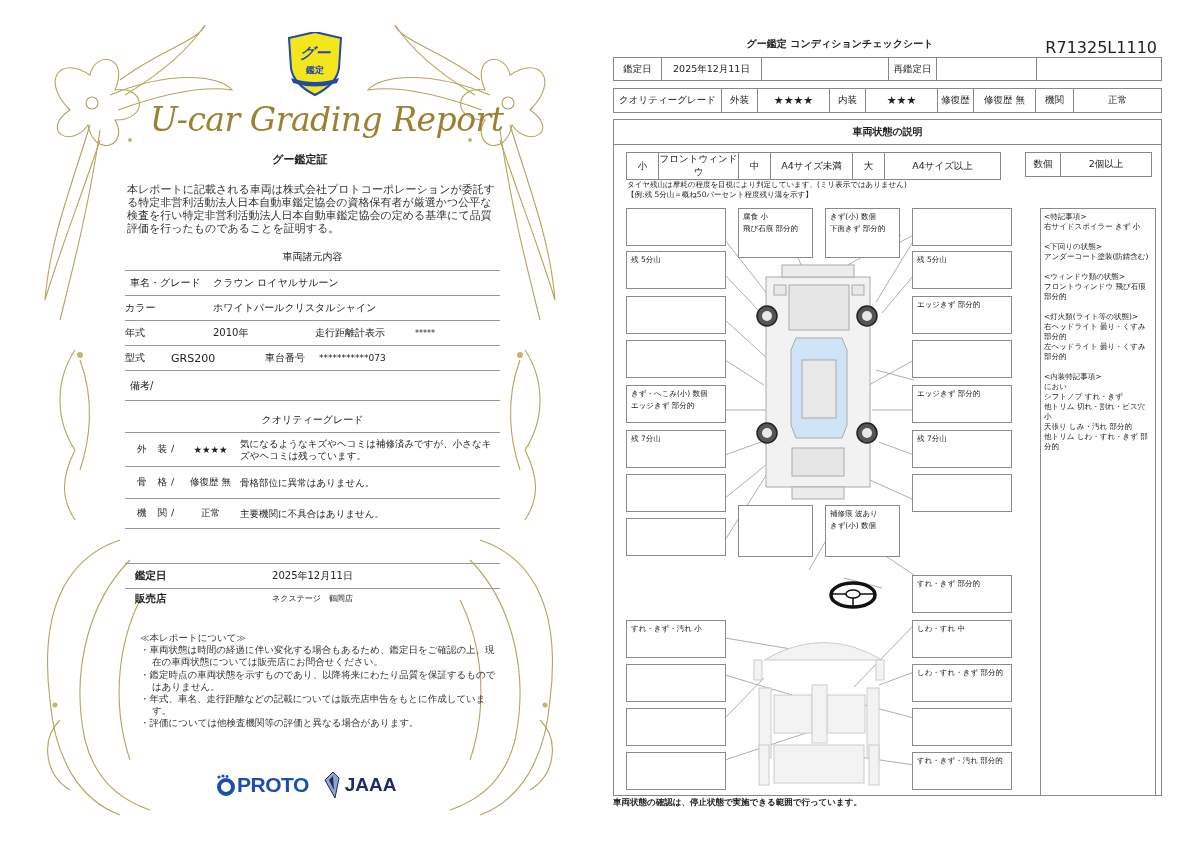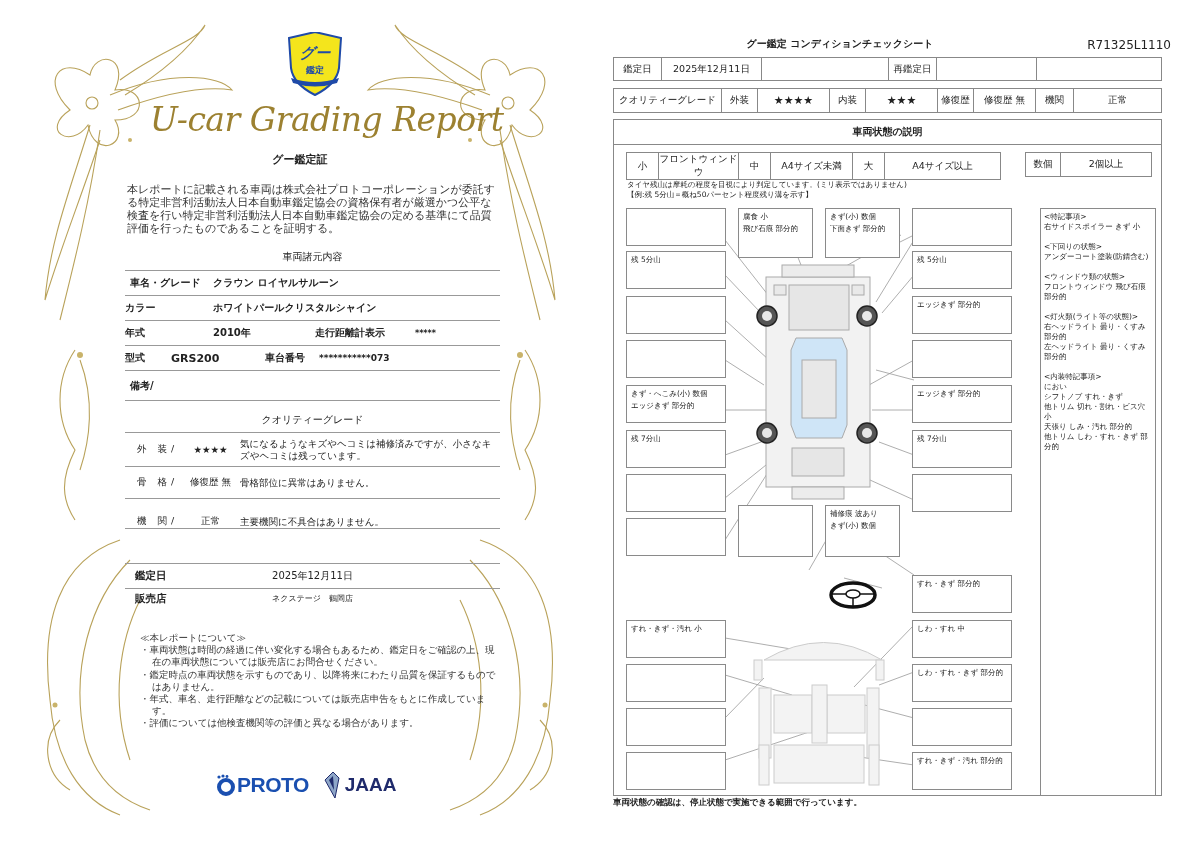--- a/index.html
+++ b/index.html
@@ -11,28 +11,28 @@
   .ornament { position: absolute; left: 0; top: 0; width: 600px; height: 848px; pointer-events: none; }
   .badge { position: absolute; left: 285px; top: 32px; width: 60px; height: 64px; }
   .script-title { position: absolute; left: 150px; top: 100px; width: 330px; text-align: center;
     font-family: "DejaVu Serif", serif; font-style: italic; font-size: 33px; color: #9c8131;
     letter-spacing: -0.5px; white-space: nowrap; }
   .cert-sub { position: absolute; left: 0; width: 600px; top: 152px; text-align: center; font-size: 11px; font-weight: bold; color: #222; }
   .cert-intro { position: absolute; left: 127px; top: 183px; width: 375px; font-family: "DejaVu Serif", serif; font-size: 11px; line-height: 13px; color: #333; }
   .sec-title { position: absolute; left: 125px; width: 375px; text-align: center; font-size: 10px; color: #222; }
 
   .spec { position: absolute; left: 125px; width: 375px; }
-  .spec-row { border-top: 1.5px solid #999; height: 25px; display: flex; align-items: center; font-size: 10px; color: #222; font-weight: bold; }
+  .spec-row { border-top: 1.5px solid #999; height: 25px; display: flex; align-items: center; font-size: 10px; color: #222; }
   .spec-row.last { border-bottom: 1.5px solid #999; }
   .spec-row .lbl { padding-left: 5px; }
   .cell { white-space: nowrap; }
 
   .grade-tbl { position: absolute; left: 125px; top: 432px; width: 375px; }
   .grade-row { border-top: 1.5px solid #999; display: flex; align-items: center; font-size: 9.5px; color: #222; }
-  .grade-row.last { border-bottom: 1.5px solid #999; align-items: flex-end; }
+  .grade-row.last { border-bottom: 1.5px solid #999; }
   .grade-row .g-lbl { width: 58px; padding-left: 12px; letter-spacing: 4px; }
   .grade-row .g-val { width: 55px; text-align: center; }
   .grade-row .g-desc { flex: 1; line-height: 12px; padding: 0 8px 0 2px; }
 
   .info-tbl { position: absolute; left: 125px; top: 563px; width: 375px; }
   .info-row { border-top: 1.5px solid #999; height: 20px; display: flex; align-items: center; color: #222; }
   .info-row.last { border-bottom: 1.5px solid #999; }
   .info-row .i-lbl { width: 60px; padding-left: 10px; font-size: 10.5px; font-weight: bold; }
   .info-row .i-val { flex: 1; text-align: center; padding-right: 60px; }
 
@@ -40,21 +40,21 @@
   .notes li { list-style: none; padding-left: 12px; text-indent: -12px; }
   .notes li::before { content: "・"; }
 
   .logos { position: absolute; left: 215px; top: 770px; height: 30px; display: flex; align-items: center; gap: 14px; }
   .proto { font-family: "Liberation Sans", sans-serif; font-weight: bold; font-size: 21px; color: #1a4fb0; letter-spacing: -0.5px; display: flex; align-items: center; }
   .jaaa { font-family: "Liberation Sans", sans-serif; font-weight: bold; font-size: 19px; color: #1f2a6b; display: flex; align-items: center; gap: 4px; }
 
   
   .sheet { position: absolute; left: 600px; top: 0; width: 600px; height: 848px; }
   .sheet-title { position: absolute; left: 0; width: 480px; top: 37px; text-align: center; font-size: 10px; font-weight: bold; color: #222; }
-  .sheet-code { position: absolute; right: 29px; top: 38px; font-size: 12px; color: #222; }
+  .sheet-code { position: absolute; right: 43px; top: 38px; font-size: 16px; color: #222; }
   table.bx { border-collapse: collapse; position: absolute; }
   table.bx td { border: 1.5px solid #888; font-size: 9.5px; text-align: center; color: #222; }
   .hdr1 { left: 13px; top: 57px; width: 549px; height: 24px; }
   .hdr2 { left: 13px; top: 88px; width: 549px; height: 25px; }
 
   .cond-frame { position: absolute; left: 13px; top: 119px; width: 549px; height: 677px; border: 1.5px solid #888; }
   .cond-head { height: 25px; border-bottom: 1.5px solid #888; text-align: center; font-size: 10px; line-height: 24px; font-weight: bold; color: #222; }
   .size-tbl { left: 12px; top: 32px; width: 375px; height: 25px; }
   .count-tbl { left: 411px; top: 32px; width: 127px; height: 25px; }
   .tire-note { position: absolute; left: 13px; top: 60px; font-size: 7.5px; line-height: 10px; color: #222; }

